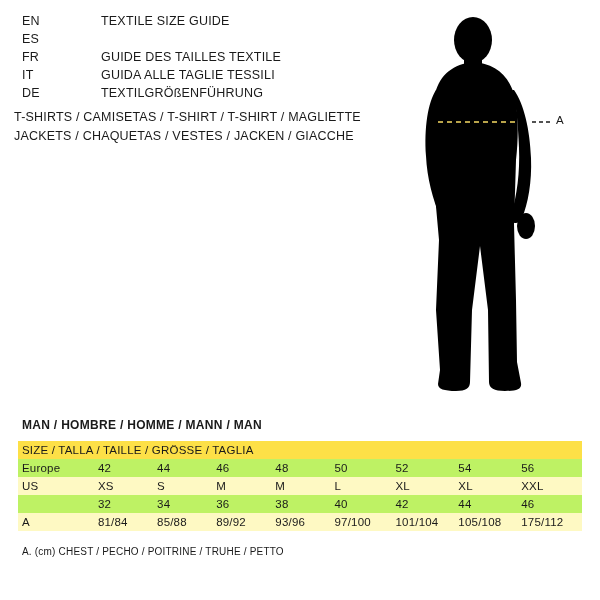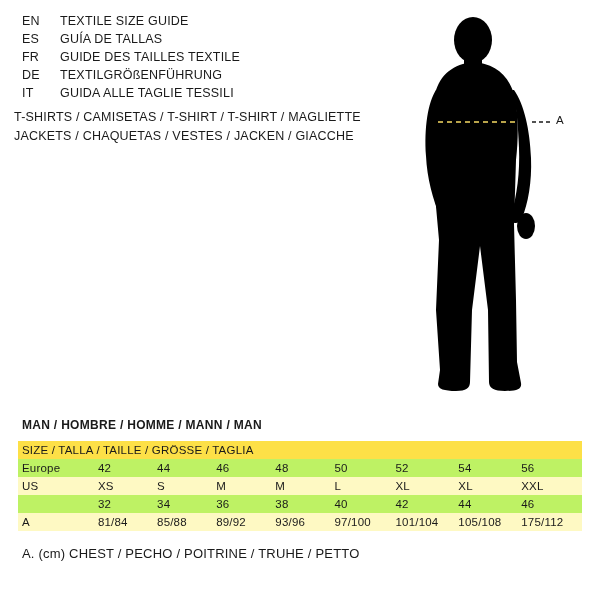--- a/index.html
+++ b/index.html
@@ -37,20 +37,21 @@
     letter-spacing: 0.2px;
   }
   .lang-code {
     width: 38px;
     flex: 0 0 38px;
     color: #1a1a1a;
   }
   .lang-text {
     flex: 1;
     color: #1a1a1a;
+    margin-left: 41px;
   }
 
   
   .cat-block {
     position: absolute;
     left: 14px;
     top: 110px;
     width: 400px;
   }
   .cat-line {
@@ -123,50 +124,49 @@
   }
   .size-table td.val {
     width: 68px;
     text-align: left;
     padding-left: 2px;
   }
   .footnote {
     position: absolute;
     left: 22px;
     top: 546px;
-    font-size: 13px;
+    font-size: 10px;
     letter-spacing: 0.2px;
     color: #1a1a1a;
   }
 </style>
 </head>
 <body>
 
 <div class="page">
 
   <div class="lang-block">
     <div class="lang-row">
       <span class="lang-code">EN</span>
       <span class="lang-text">TEXTILE SIZE GUIDE</span>
     </div>
     <div class="lang-row">
       <span class="lang-code">ES</span>
-      <span class="lang-text">GUÍA DE TALLAS</span>
     </div>
     <div class="lang-row">
       <span class="lang-code">FR</span>
       <span class="lang-text">GUIDE DES TAILLES TEXTILE</span>
     </div>
     <div class="lang-row">
+      <span class="lang-code">IT</span>
+      <span class="lang-text">GUIDA ALLE TAGLIE TESSILI</span>
+    </div>
+    <div class="lang-row">
       <span class="lang-code">DE</span>
       <span class="lang-text">TEXTILGRÖßENFÜHRUNG</span>
-    </div>
-    <div class="lang-row">
-      <span class="lang-code">IT</span>
-      <span class="lang-text">GUIDA ALLE TAGLIE TESSILI</span>
     </div>
   </div>
 
   <div class="cat-block">
     <div class="cat-line">T-SHIRTS / CAMISETAS / T-SHIRT / T-SHIRT / MAGLIETTE</div>
     <div class="cat-line">JACKETS / CHAQUETAS / VESTES / JACKEN / GIACCHE</div>
   </div>
 
   <div class="figure-wrap">
     <svg class="figure-svg" width="200" height="390" viewBox="0 0 200 390">

